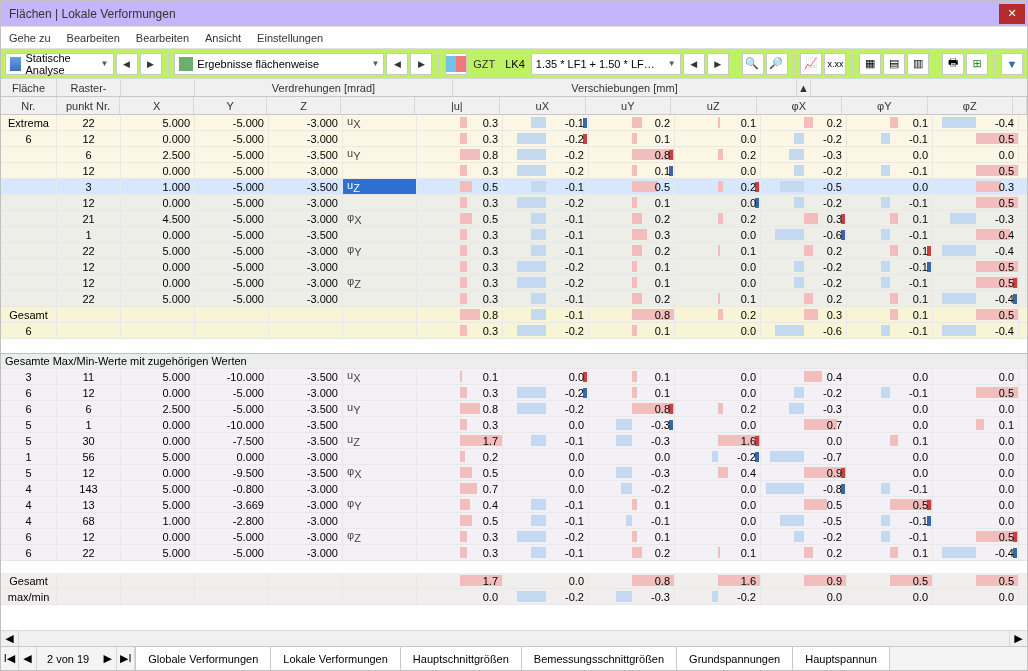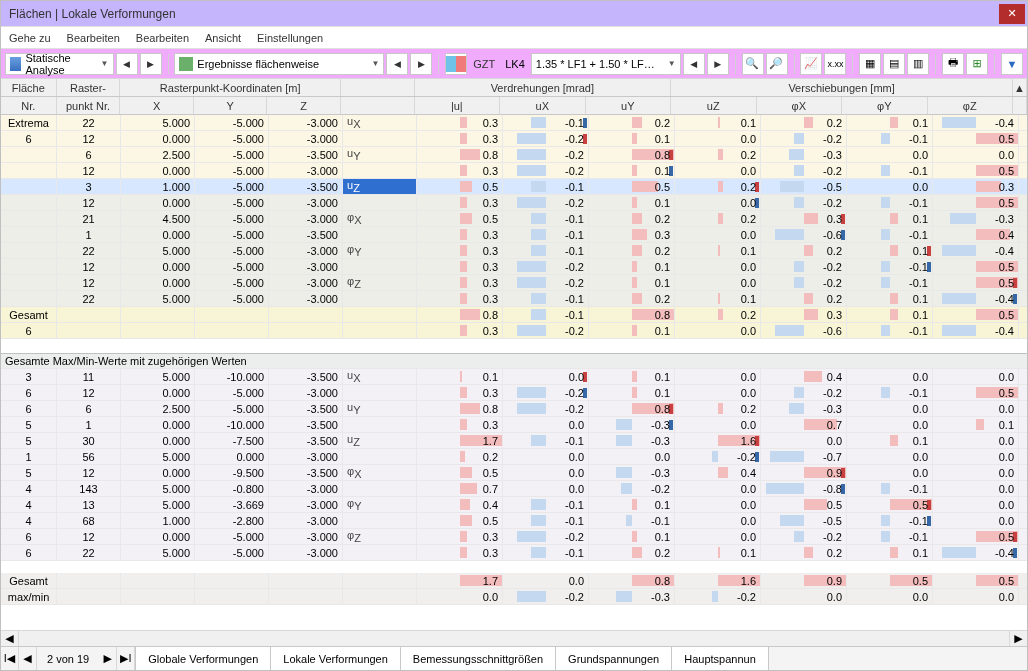--- a/index.html
+++ b/index.html
@@ -3,21 +3,21 @@
 <meta charset="utf-8">
 <style>
 *{box-sizing:border-box;font-family:Tahoma,Arial,sans-serif;font-size:11px;margin:0;padding:0}
 body{background:#fff;overflow:hidden}
 .window{width:1028px;height:671px;border:1px solid #c0c0c0;display:flex;flex-direction:column;position:relative}
 .titlebar{height:26px;background:#c4b5fd;border-bottom:1px solid #e0e0e0;display:flex;align-items:center;padding:0 2px}
 .titlebar .title{flex:1;padding-left:6px;font-size:12px;color:#333}
 .close-btn{width:26px;height:20px;background:#b32d2d;color:#fff;display:flex;align-items:center;justify-content:center;cursor:pointer}
 .menubar{height:22px;display:flex;align-items:center;padding:0 8px;gap:16px;border-bottom:1px solid #e0e0e0}
 .menubar span{color:#333;cursor:pointer}
-.toolbar{height:30px;display:flex;align-items:center;padding:2px 4px;gap:2px;border-bottom:1px solid #d8d8d8;background:#f0abfc}
+.toolbar{height:30px;display:flex;align-items:center;padding:2px 4px;gap:2px;border-bottom:1px solid #d8d8d8;background:#bef264}
 .tb-btn{height:22px;min-width:22px;border:1px solid #c8c8c8;background:#fff;display:flex;align-items:center;justify-content:center;cursor:pointer;padding:0 3px}
 .tb-dd{height:22px;border:1px solid #c8c8c8;background:#fff;display:flex;align-items:center;padding:0 4px;gap:4px;cursor:pointer}
 .tb-sep{width:1px;height:20px;background:#d0d0d0;margin:0 4px}
 .caret{font-size:8px;color:#555}
 .arrow{font-size:9px;color:#333}
 .hdr-row{display:flex;background:#f0f0f0;border-bottom:1px solid #c8c8c8}
 .hdr-top{height:18px}
 .hdr-bot{height:18px}
 .hc{border-right:1px solid #d8d8d8;display:flex;align-items:center;justify-content:center;color:#333;height:100%}
 .body-scroll{flex:1;overflow:auto;background:#fff}
@@ -156,21 +156,20 @@
       </div>
     <div class="tb-sep"></div>
     <div class="tb-btn">
         <span style="color:#2a6ac0">▼</span>
       </div>
   </div>
 
   <div class="hdr-row hdr-top">
     <div class="hc c-flaeche">Fläche</div>
     <div class="hc c-raster">Raster-</div>
-    <div class="hc" style="width:222px">Rasterpunkt-Koordinaten [m]</div>
     <div class="hc c-comp"></div>
     <div class="hc" style="width:258px">Verdrehungen [mrad]</div>
     <div class="hc" style="width:344px">Verschiebungen [mm]</div>
     <div class="hc c-scr">▲</div>
   </div>
 
   <div class="hdr-row hdr-bot">
     <div class="hc c-flaeche">Nr.</div>
     <div class="hc c-raster">punkt Nr.</div>
     <div class="hc c-x">X</div>
@@ -1260,18 +1259,19 @@
     <div class="ft-nav">
       <div class="fb">I◀</div>
       <div class="fb">◀</div>
       <div class="fcount">2 von 19</div>
       <div class="fb">▶</div>
       <div class="fb">▶I</div>
     </div>
     <div id="ftabs" style="display:flex;flex:1;overflow:hidden">
         <div class="ft-tab ">Globale Verformungen</div>
         <div class="ft-tab active">Lokale Verformungen</div>
+        <div class="ft-tab ">Hauptschnittgrößen</div>
         <div class="ft-tab ">Bemessungsschnittgrößen</div>
         <div class="ft-tab ">Grundspannungen</div>
         <div class="ft-tab ">Hauptspannun</div>
       </div>
   </div>
 </div>
 
 </body></html>

